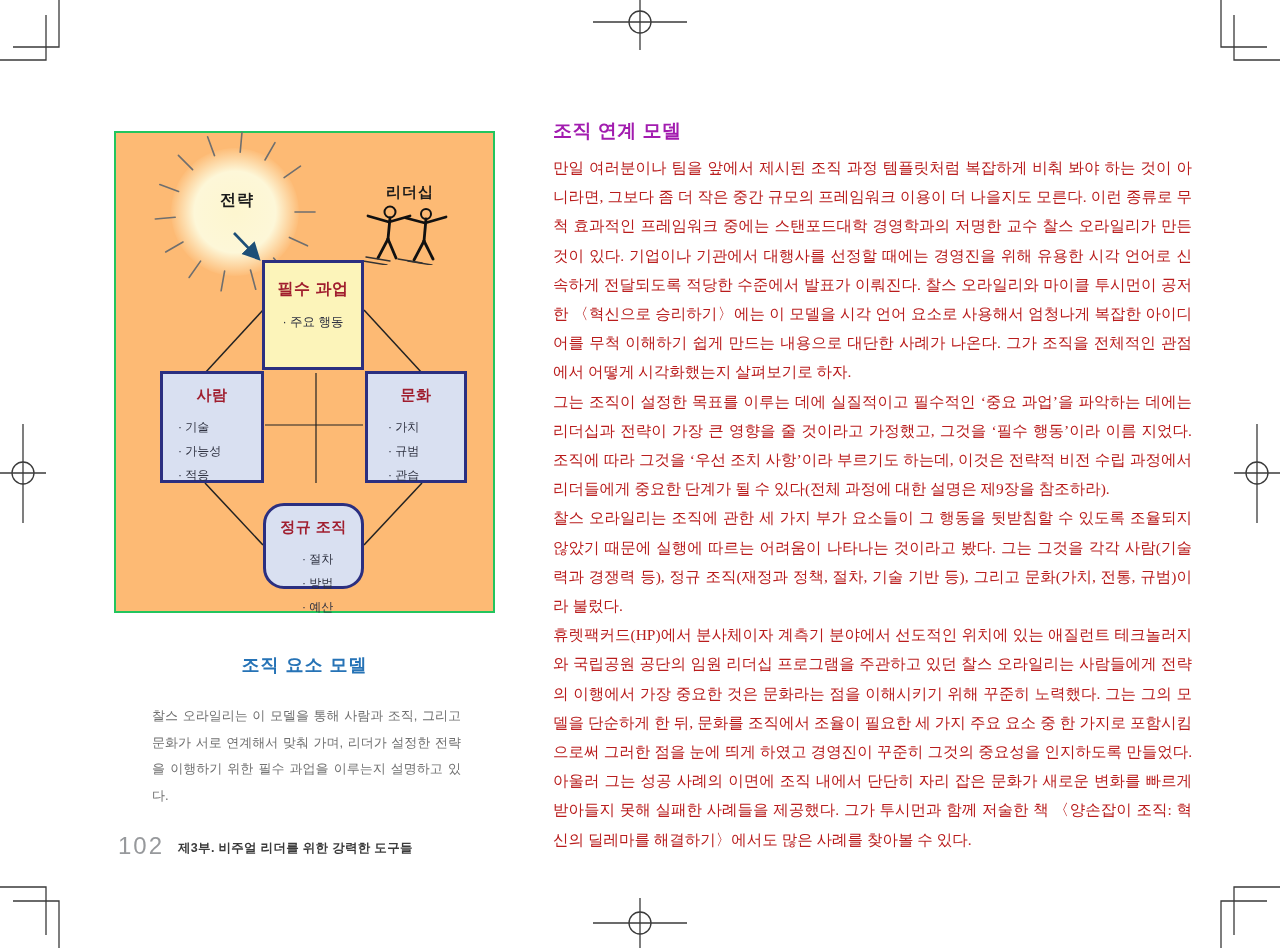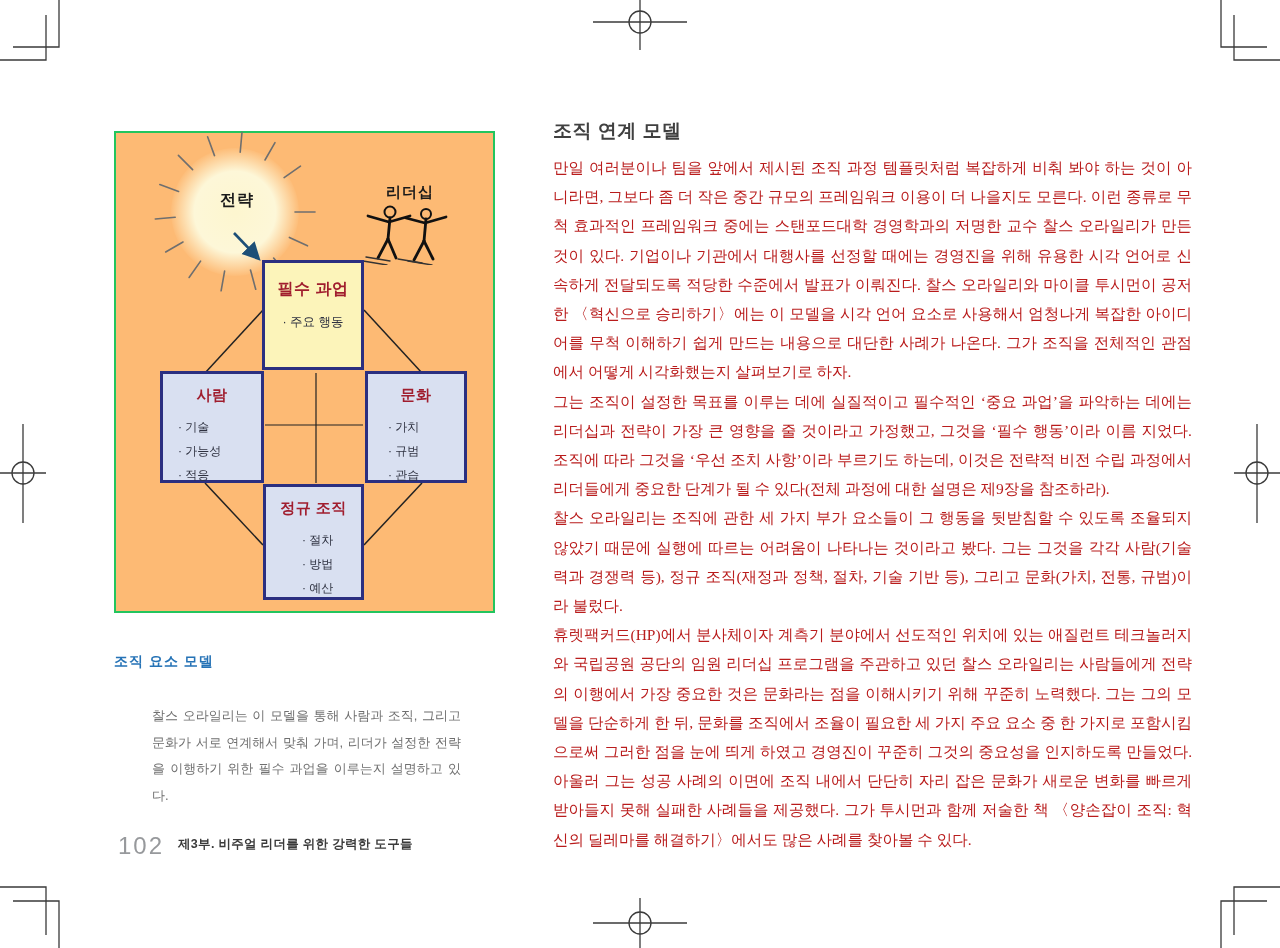--- a/index.html
+++ b/index.html
@@ -40,43 +40,43 @@
     text-align:center;font-weight:bold;color:#a01d2e;font-size:15px;margin-top:12px;
     letter-spacing:0.5px;
   }
   .dbox-title.big{font-size:16px;margin-top:16px;}
   .dbox-items{margin-top:10px;font-size:12px;color:#2e3140;line-height:24px;}
   .dbox-items.centered{text-align:center;font-size:12.5px;}
   .dbox-items.pad16{padding-left:15px;}
   .dbox-items.pad20{padding-left:20px;}
   .dbox-items.pad32{padding-left:36px;}
   .figure-caption-title{
-    position:absolute;left:114px;top:653px;width:381px;text-align:left;
-    font-size:14px;font-weight:bold;color:#2673b6;letter-spacing:1px;
+    position:absolute;left:114px;top:653px;width:381px;text-align:center;
+    font-size:18px;font-weight:bold;color:#2673b6;letter-spacing:1px;
   }
   .figure-caption-text{
     position:absolute;left:152px;top:690px;width:309px;
     font-size:13px;line-height:26.5px;color:#6f6f6f;text-align:justify;
   }
 
   
-  .page-footer{position:absolute;left:118px;top:832px;display:flex;align-items:center;}
+  .page-footer{position:absolute;left:118px;top:832px;display:flex;align-items:flex-end;}
   .page-number{
     font-size:24px;color:#97999c;font-weight:300;letter-spacing:2px;
     font-family:"Liberation Sans",sans-serif;
   }
   .chapter-title{
     font-size:12.5px;color:#3a3a3a;font-weight:600;margin-left:14px;padding-bottom:3px;
     letter-spacing:0.3px;
   }
 
   
   .article{position:absolute;left:553px;top:118px;width:639px;}
   .article-heading{
-    font-size:19px;font-weight:bold;color:#404040;margin:0 0 9px 0;letter-spacing:0.5px;
+    font-size:19px;font-weight:bold;color:#a21caf;margin:0 0 9px 0;letter-spacing:0.5px;
   }
   .article p{
     margin:0;font-family:"Liberation Serif",serif;
     font-size:15.5px;line-height:29.2px;color:#b91c1c;text-align:justify;
   }
 </style>
 </head>
 <body>
 
 <svg id="print-marks" viewBox="0 0 1280 948">
@@ -212,21 +212,21 @@
 
   <div class="dbox lav" style="left:44px;top:238px;width:104px;height:112px;">
     <div class="dbox-title">사람</div>
     <div class="dbox-items pad16">
       <div>· 기술</div>
       <div>· 가능성</div>
       <div>· 적응</div>
     </div>
   </div>
 
-  <div class="dbox lav" style="left:147px;top:351px;width:101px;height:116px;">
+  <div class="dbox lav" style="left:147px;top:370px;width:101px;height:86px;border-radius:21px;">
     <div class="dbox-title">정규 조직</div>
     <div class="dbox-items pad32">
       <div>· 절차</div>
       <div>· 방법</div>
       <div>· 예산</div>
     </div>
   </div>
 </div>
 
 <div class="figure-caption-title">조직 요소 모델</div>

